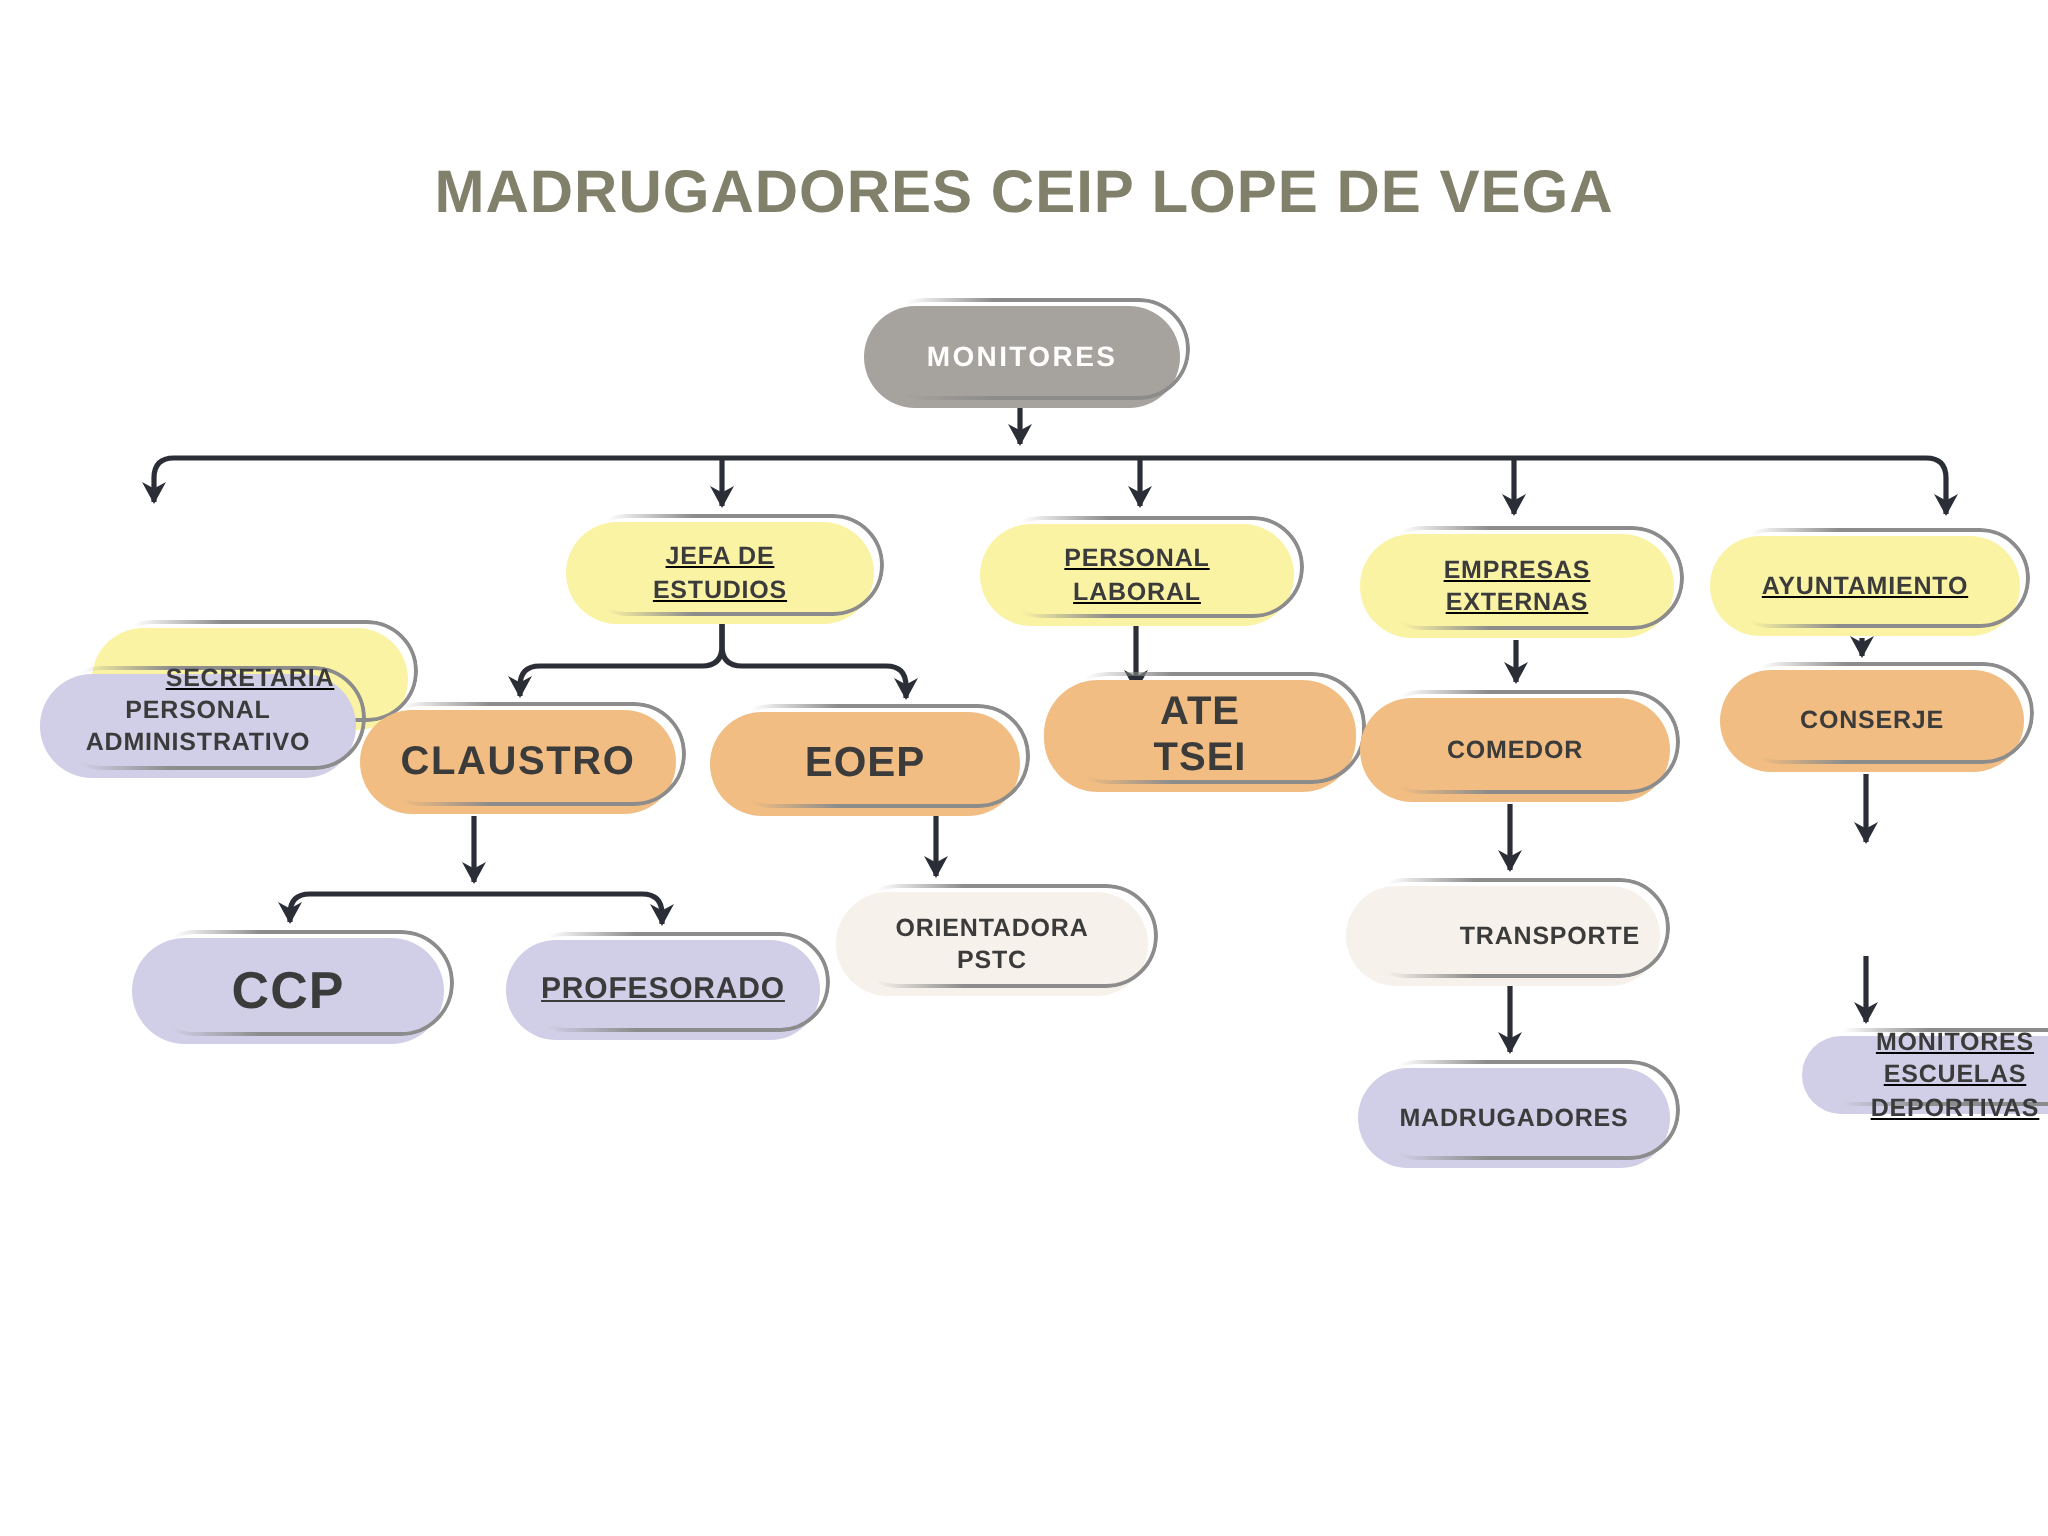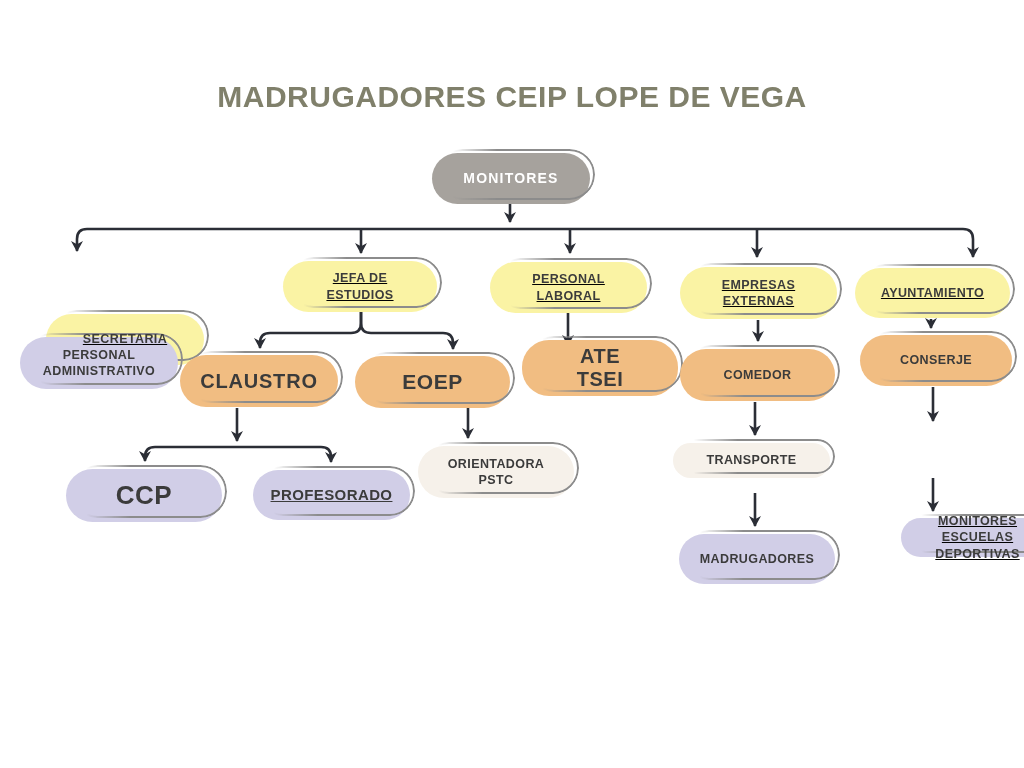--- a/index.html
+++ b/index.html
@@ -156,21 +156,21 @@
 
   <div class="node lbl-15 fill-lavender" style="left:253px;top:470px;width:157px;height:50px;">
     <span class="label">PROFESORADO</span>
   </div>
 
   <div class="node fill-cream" style="left:418px;top:446px;width:156px;height:52px;">
     <span class="label">ORIENTADORA
 PSTC</span>
   </div>
 
-  <div class="node fill-cream" style="left:673px;top:443px;width:157px;height:35px;">
+  <div class="node fill-cream" style="left:673px;top:443px;width:157px;height:50px;justify-content:flex-end;">
     <span class="label">TRANSPORTE</span>
   </div>
 
 
   <div class="node fill-lavender" style="left:679px;top:534px;width:156px;height:50px;">
     <span class="label">MADRUGADORES</span>
   </div>
 
   <div class="node fill-lavender" style="left:901px;top:518px;width:153px;height:39px;text-decoration:underline;">
     <span class="label">MONITORES

